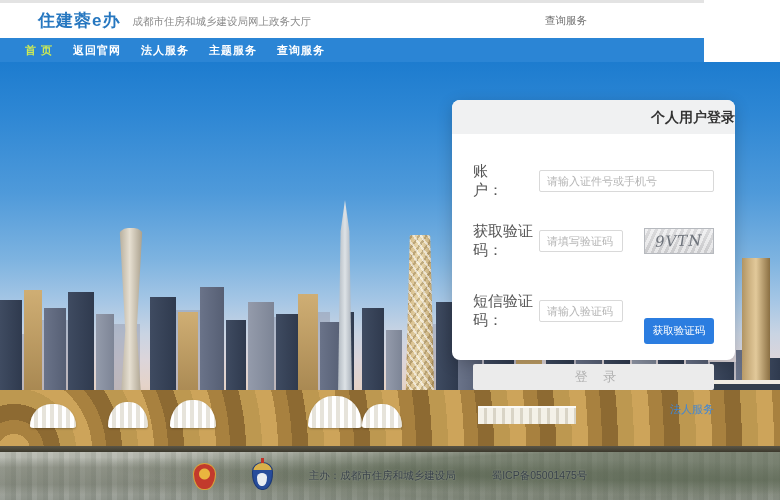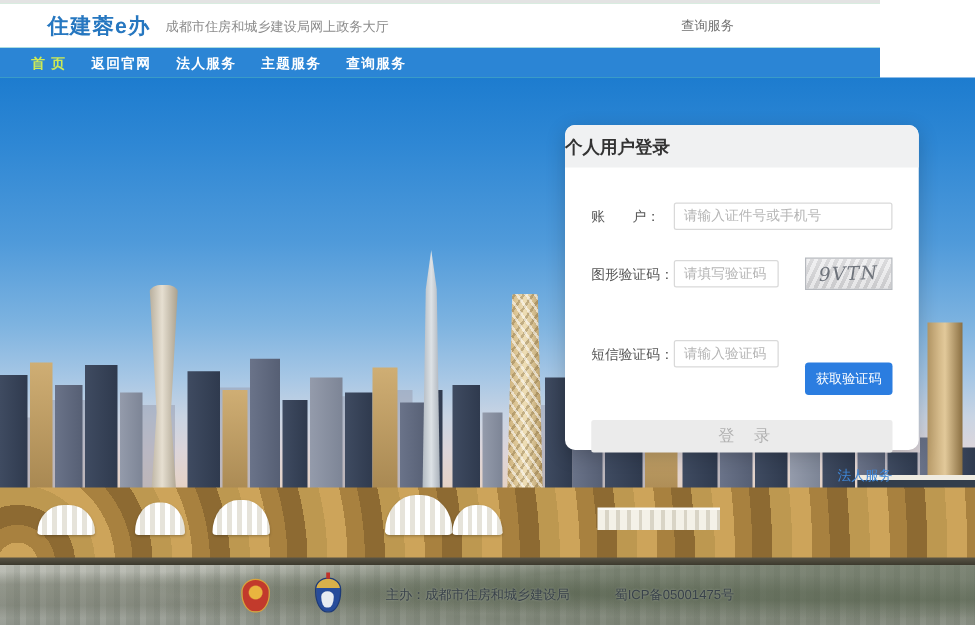--- a/index.html
+++ b/index.html
@@ -79,25 +79,25 @@
     border:1px solid #1d3a77; border-radius:50% 50% 46% 46%/34% 34% 60% 60%; }
   .badge-police::before { content:''; position:absolute; top:-5px; left:50%; width:3px; height:5px; margin-left:-1.5px; background:#c03128; }
   .badge-police::after { content:''; position:absolute; left:50%; top:10px; width:10px; height:13px; margin-left:-5px;
     background:#e8ecf2; border-radius:50% 50% 40% 40%/30% 30% 65% 65%; }
   .ftext { font-size:10.5px; color:#39424a; text-shadow:0 0 2px rgba(255,255,255,.35); }
 
   
   .panel { position:absolute; left:452px; top:38px; width:283px; height:260px; background:#fff;
     border-radius:8px; box-shadow:0 4px 16px rgba(0,0,0,.2); }
   .panel-hd { height:34px; line-height:34px; background:#f0f1f2; border-radius:8px 8px 0 0;
-    text-align:left; font-size:14px; font-weight:bold; color:#333; }
+    text-align:right; font-size:14px; font-weight:bold; color:#333; }
   .panel-bd { padding:28px 21px 0 21px; }
   .row { display:flex; align-items:center; }
   .r1 { margin-bottom:22px; } .r2 { margin-bottom:18px; } .r3 { margin-bottom:20px; }
-  .lbl { width:66px; flex:none; font-size:11px; color:#555; }
+  .lbl { width:66px; flex:none; font-size:15px; color:#555; }
   .inp { height:22px; border:1px solid #d9d9d9; border-radius:2px; font-size:11px; color:#333; padding:0 7px; outline:none; font-family:"Liberation Sans", sans-serif; }
   .inp::placeholder { color:#b5b5b5; }
   .inp.wide { flex:1; min-width:0; }
   .inp.short { width:84px; }
   .captcha { margin-left:auto; width:70px; height:26px; border:1px solid #b6b9be; cursor:pointer;
     background:repeating-linear-gradient(115deg,rgba(255,255,255,.4) 0 3px,rgba(0,0,0,.05) 3px 6px),linear-gradient(#e7e7e9,#d5d5d7);
     display:flex; align-items:center; justify-content:center; }
   .captcha span { font-family:"DejaVu Serif", serif; font-style:italic; font-size:15px; color:#6e737b; letter-spacing:1px; transform:rotate(-2deg); }
   .getcode { margin-left:auto; width:70px; height:26px; background:#2b7de0; color:#fff; border:none; border-radius:3px;
     font-size:10.5px; cursor:pointer; font-family:Liberation Serif, serif;margin-top:40px; }
@@ -197,21 +197,21 @@
     <div class="panel">
       <div class="panel-hd">个人用户登录</div>
       <div class="panel-bd">
 
         <div class="row r1">
           <div class="lbl">账　　户：</div>
           <input class="inp wide" type="text" placeholder="请输入证件号或手机号" style="">
         </div>
 
         <div class="row r2">
-          <div class="lbl">图形验证码：</div>
+          <div class="lbl">获取验证码：</div>
           <input class="inp short" type="text" placeholder="请填写验证码" style="">
           <div class="captcha">
             <span>9VTN</span>
           </div>
         </div>
 
         <div class="row r3">
           <div class="lbl">短信验证码：</div>
           <input class="inp short" type="text" placeholder="请输入验证码" style="">
           <button class="getcode">获取验证码</button>

